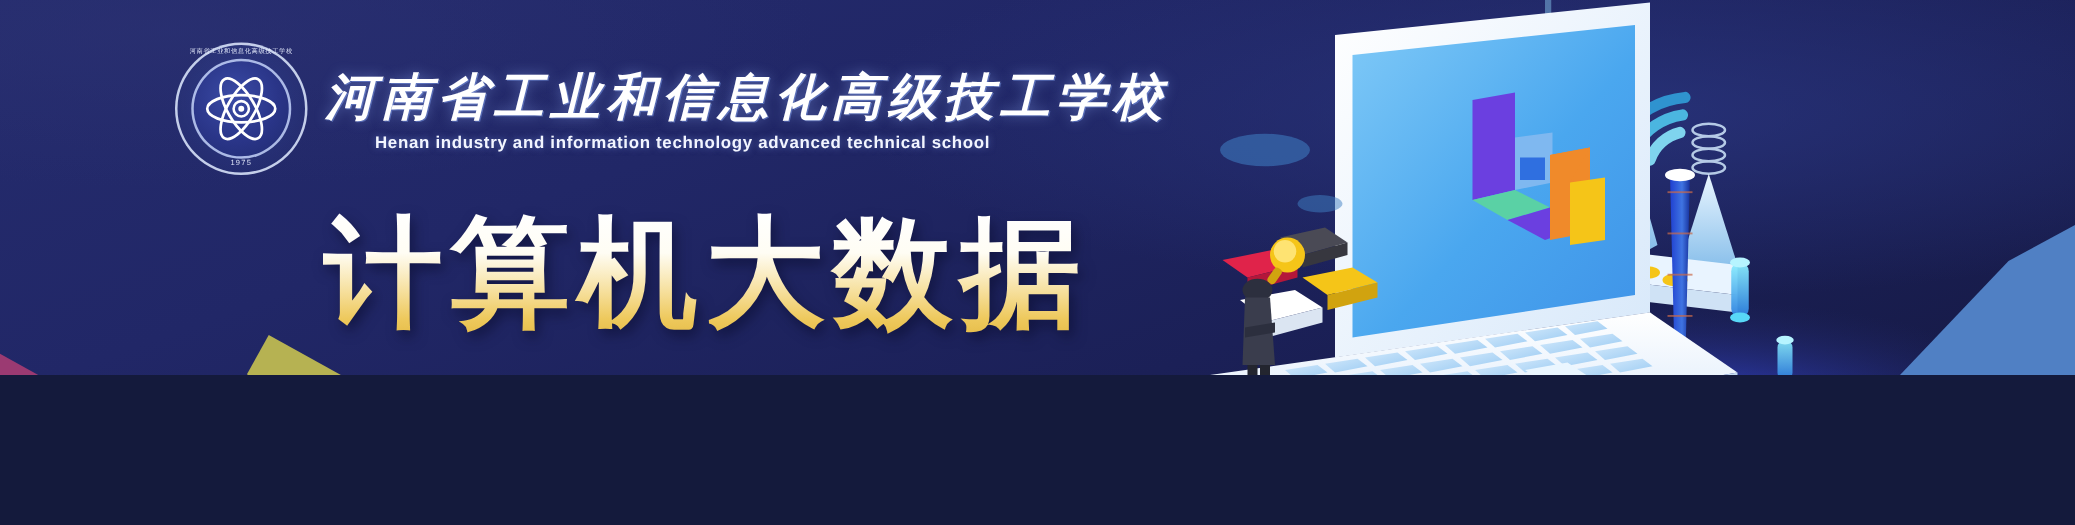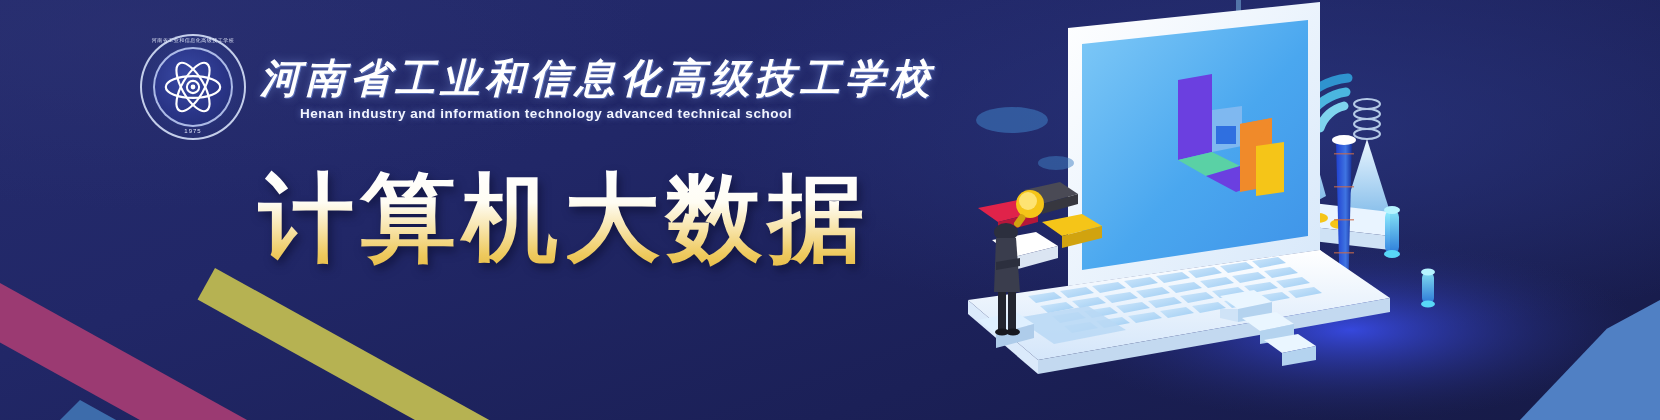--- a/index.html
+++ b/index.html
@@ -1,18 +1,18 @@
 <!DOCTYPE html>
 <html><head>
 <meta charset="utf-8">
 <style>
   html,body{margin:0;padding:0;background:#141a3c;}
   *{box-sizing:border-box;}
   .banner{
-    position:relative;width:1660px;height:420px;overflow:hidden;
+    position:relative;width:1660px;height:300px;overflow:hidden;
     font-family:"Liberation Sans","DejaVu Sans",sans-serif;
     background:
       radial-gradient(ellipse 60% 80% at 78% 30%, rgba(42,54,128,.75) 0%, rgba(30,36,92,0) 62%),
       radial-gradient(ellipse 45% 60% at 8% 8%, rgba(44,50,115,.55) 0%, rgba(30,36,92,0) 70%),
       linear-gradient(160deg,#252c6e 0%,#212767 35%,#1b2057 70%,#161a46 100%);
   }
 
   
   .stripes{position:absolute;left:0;top:0;width:640px;height:420px;overflow:hidden;}
   .stripe{position:absolute;transform-origin:0 0;}

